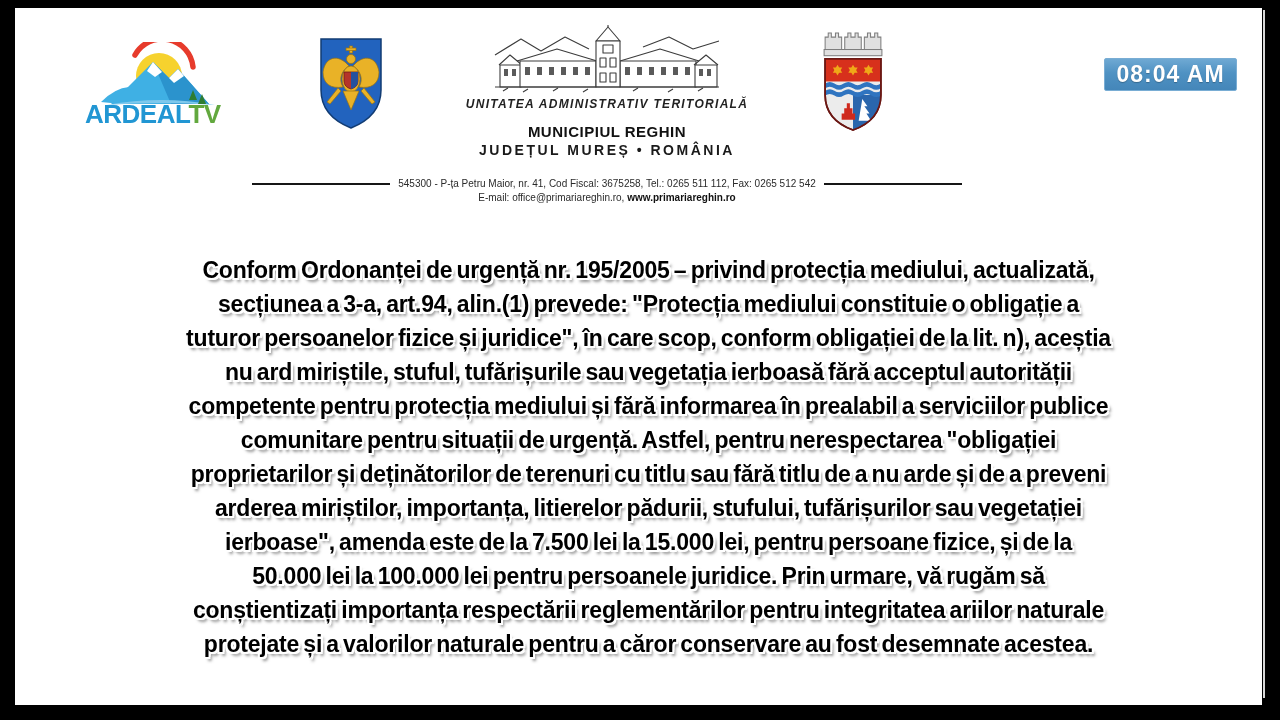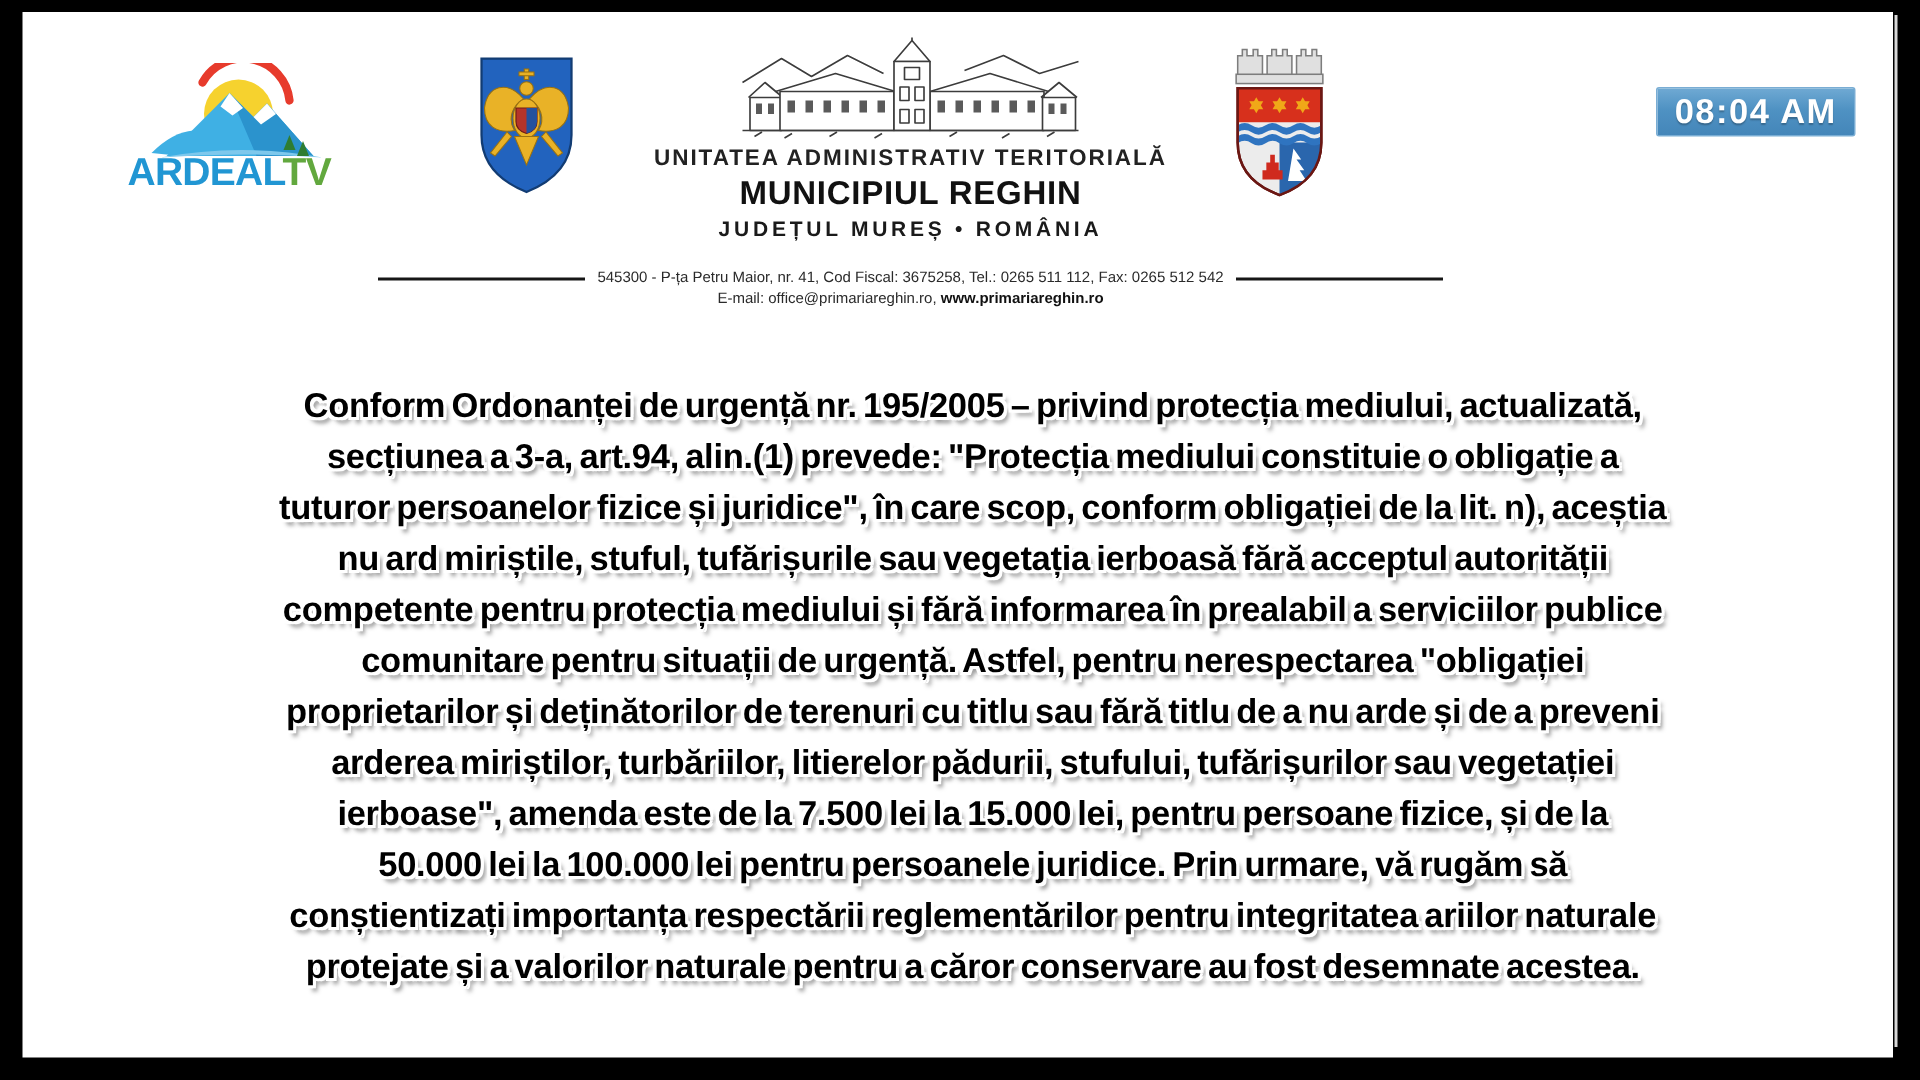--- a/index.html
+++ b/index.html
@@ -8,22 +8,22 @@
   .screen{position:absolute;left:15px;top:8px;width:1247px;height:697px;background:#ffffff;overflow:hidden;}
   .edge-strip{position:absolute;left:1263px;top:10px;width:2px;height:688px;background:#d8d8d8;}
 
   
   .channel-logo{position:absolute;left:68px;top:34px;width:162px;height:86px;}
   .ro-coat{position:absolute;left:303px;top:28px;width:66px;height:96px;}
   .reghin-coat{position:absolute;left:806px;top:18px;width:64px;height:110px;}
 
   .letterhead{position:absolute;left:262px;top:10px;width:660px;text-align:center;color:#1b1b1b;}
   .building{display:block;margin:7px auto 2px auto;}
-  .org-type{font-size:15px;font-weight:700;letter-spacing:1.3px;color:#222;}
-  .org-name{font-size:22px;font-weight:700;letter-spacing:.5px;color:#111;margin-top:2px;}
+  .org-type{font-size:12px;font-weight:700;letter-spacing:1.3px;color:#222;font-style:italic;}
+  .org-name{font-size:15px;font-weight:700;letter-spacing:.5px;color:#111;margin-top:12px;}
   .org-loc{font-size:14px;font-weight:700;letter-spacing:2.5px;color:#1a1a1a;margin-top:2px;}
   .addr-row{display:flex;align-items:center;justify-content:center;gap:8px;margin-top:20px;}
   .rule{height:2px;background:#161616;flex:0 0 138px;}
   .addr-text{font-size:10px;color:#2a2a2a;white-space:nowrap;}
   .email-row{font-size:10px;color:#2a2a2a;margin-top:3px;}
   .email-row b{font-weight:700;color:#111;}
 
   .clock-badge{position:absolute;left:1089px;top:50px;width:131px;height:31px;
     background:linear-gradient(180deg,#6fa9d3 0%,#4f92c3 45%,#4486b9 100%);
     border:1px solid #79add4;border-radius:2px;
@@ -183,21 +183,21 @@
 
 
     <div class="body-text">
       <div class="line outlined">Conform Ordonanței de urgență nr. 195/2005 – privind protecția mediului, actualizată,</div>
       <div class="line outlined">secțiunea a 3-a, art.94, alin.(1) prevede: "Protecția mediului constituie o obligație a</div>
       <div class="line outlined">tuturor persoanelor fizice și juridice", în care scop, conform obligației de la lit. n), aceștia</div>
       <div class="line outlined">nu ard miriștile, stuful, tufărișurile sau vegetația ierboasă fără acceptul autorității</div>
       <div class="line outlined">competente pentru protecția mediului și fără informarea în prealabil a serviciilor publice</div>
       <div class="line outlined">comunitare pentru situații de urgență. Astfel, pentru nerespectarea "obligației</div>
       <div class="line outlined">proprietarilor și deținătorilor de terenuri cu titlu sau fără titlu de a nu arde și de a preveni</div>
-      <div class="line outlined">arderea miriștilor, turbăriilor, litierelor pădurii, stufului, tufărișurilor sau vegetației</div>
+      <div class="line outlined">arderea miriștilor, importanța, litierelor pădurii, stufului, tufărișurilor sau vegetației</div>
       <div class="line outlined">ierboase", amenda este de la 7.500 lei la 15.000 lei, pentru persoane fizice, și de la</div>
       <div class="line outlined">50.000 lei la 100.000 lei pentru persoanele juridice. Prin urmare, vă rugăm să</div>
       <div class="line outlined">conștientizați importanța respectării reglementărilor pentru integritatea ariilor naturale</div>
       <div class="line outlined">protejate și a valorilor naturale pentru a căror conservare au fost desemnate acestea.</div>
     </div>
 
   </div>
   <div class="edge-strip"></div>
 </div>
 

